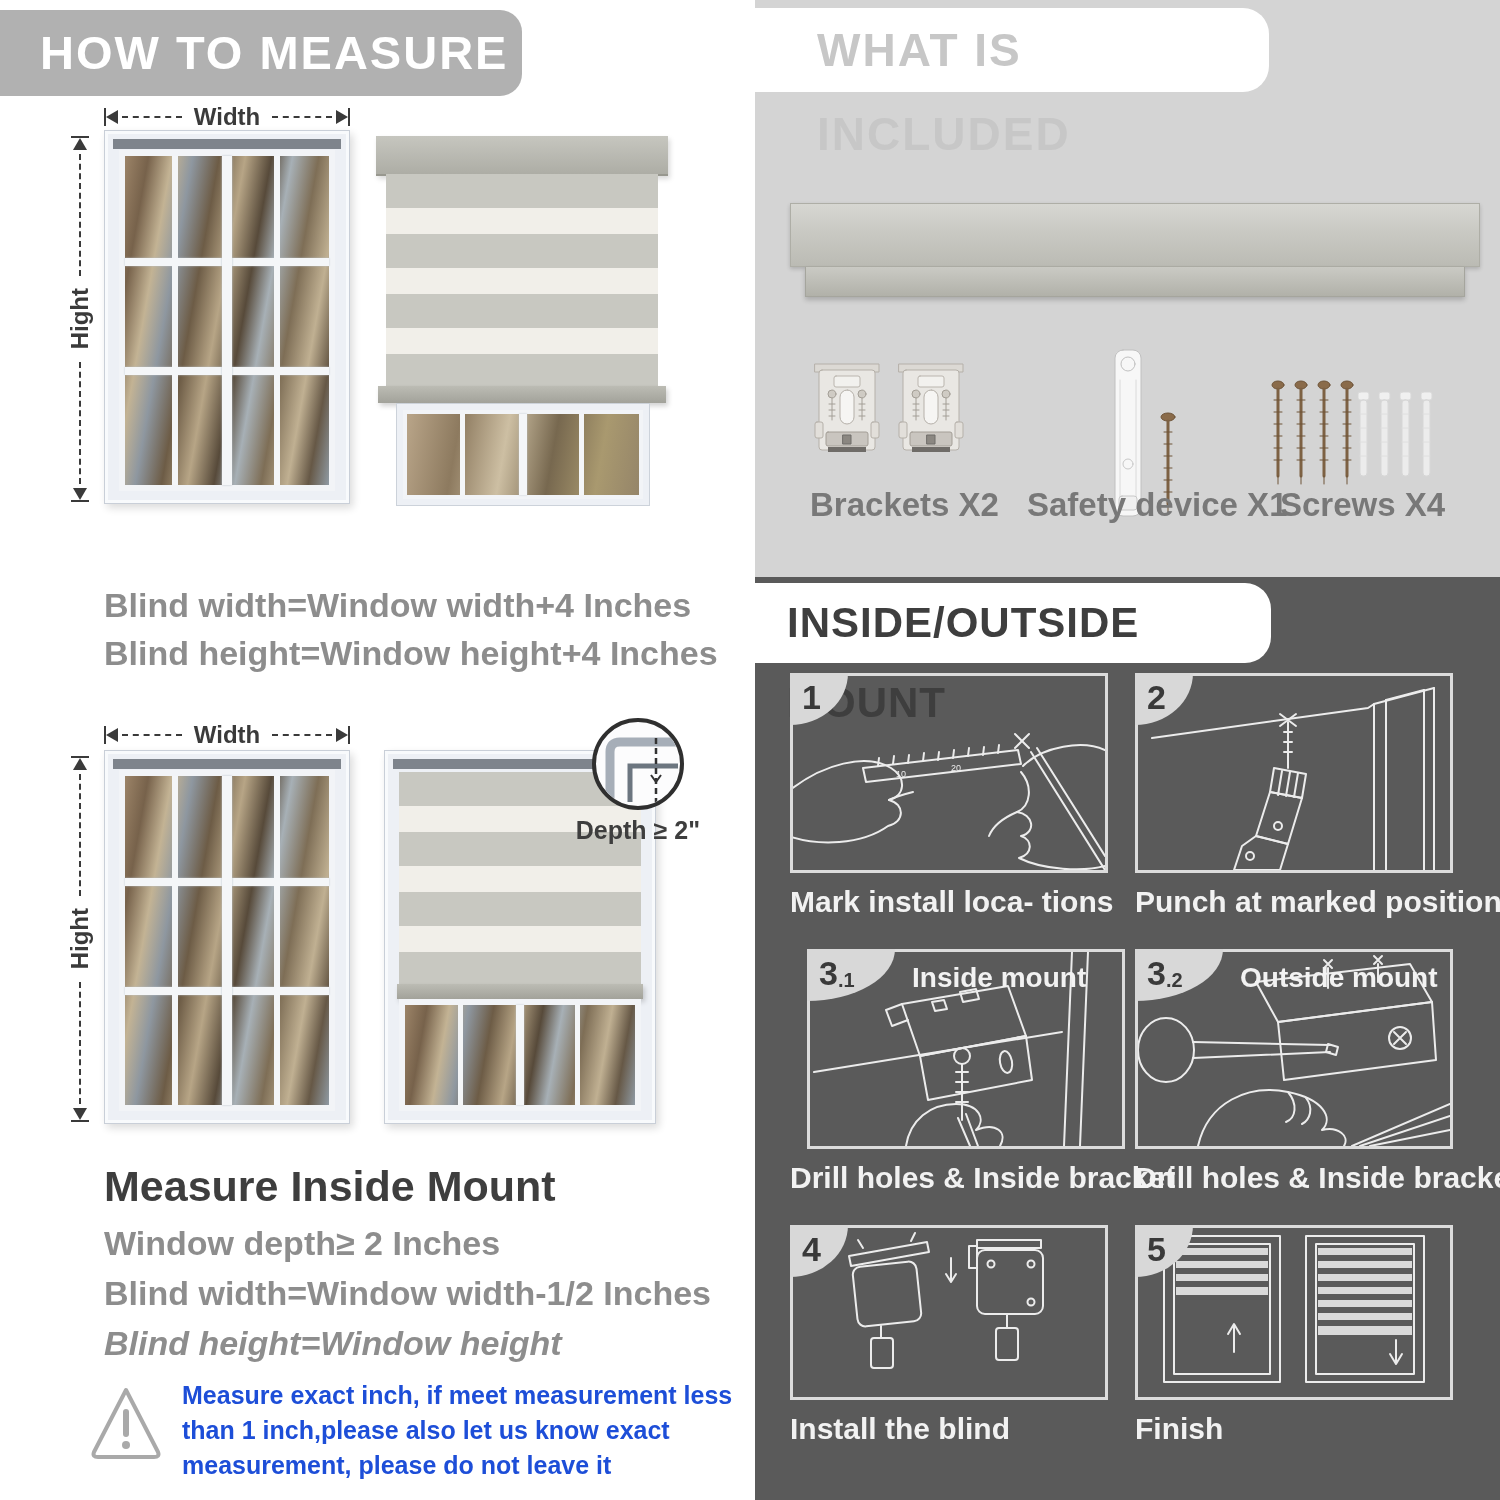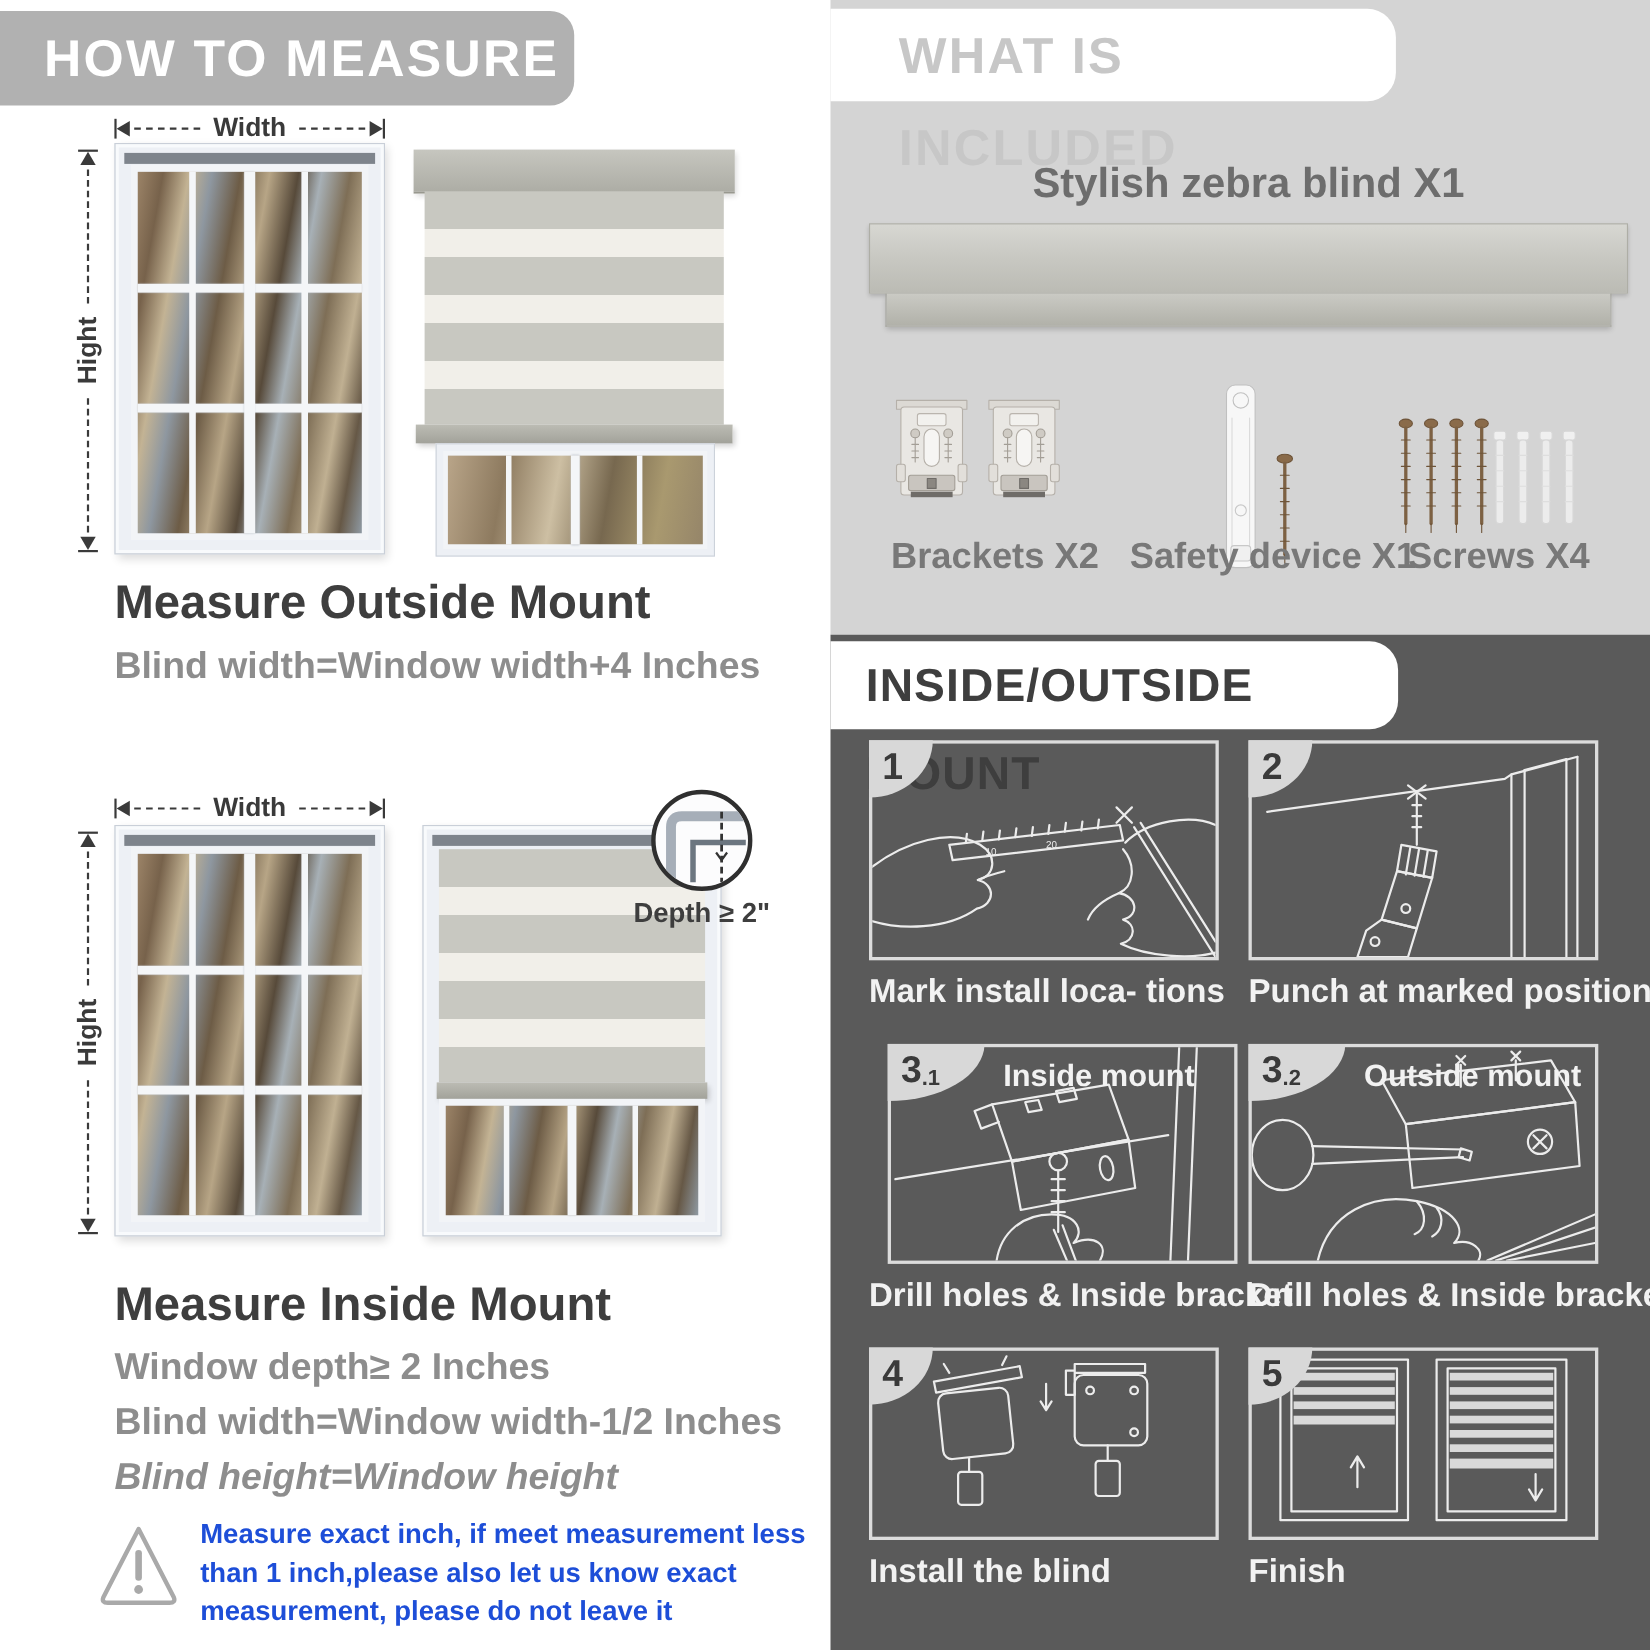--- a/index.html
+++ b/index.html
@@ -134,22 +134,22 @@
     <div class="rail" style="left:378px;top:386px;width:288px;height:17px;"></div>
     <div class="subwin" style="left:396px;top:403px;width:252px;height:101px;">
       <div class="glass2">
         <div class="mull" style="width:8px;margin-left:-4px;"></div>
         <div class="mv" style="left:23%;width:5px;"></div>
         <div class="mv" style="left:74%;width:5px;"></div>
       </div>
     </div>
   </div>
 
-  <div class="section-title" style="left:104px;top:524px;">Measure Outside Mount</div>
   <div class="formula" style="left:104px;top:586px;">Blind width=Window width+4 Inches</div>
+  <div class="formula" style="left:104px;top:634px;">Blind height=Window height+4 Inches</div>
 
   <div class="harrow" style="left:104px;top:726px;width:246px;">
     <span class="bar"></span>
     <span class="tri-l"></span>
     <span class="dash"></span>
     <span class="lbl">Width</span>
     <span class="dash"></span>
     <span class="tri-r"></span>
     <span class="bar"></span>
   </div>
@@ -209,21 +209,20 @@
     <circle cx="38" cy="63" r="4" fill="#a9a9a9"></circle>
   </svg>
   <div class="warn-text" style="left:182px;top:1378px;">
     <div>Measure exact inch, if meet measurement less</div>
     <div>than 1 inch,please also let us know exact</div>
     <div>measurement, please do not leave it</div>
   </div>
 
   <div class="sec-top">
     <div class="hdr-badge-right">WHAT IS INCLUDED</div>
-    <div class="blind-label">Stylish zebra blind X1</div>
     <div class="blind-bar"></div>
     <div class="blind-rail"></div>
 
     <div class="abs" style="left:58px;top:360px;display:flex;gap:16px;">
       <svg class="hw" width="68" height="104" viewBox="0 0 68 104">
         <rect x="2" y="4" width="64" height="8" fill="#dcd9d4" stroke="#b5b0a9"></rect>
         <rect x="6" y="10" width="56" height="80" rx="3" fill="#e9e7e3" stroke="#b5b0a9"></rect>
         <rect x="21" y="16" width="26" height="11" rx="2" fill="#f2f1ee" stroke="#bab5ae"></rect>
         <rect x="27" y="30" width="14" height="34" rx="7" fill="#f6f5f3" stroke="#b5b0a9"></rect>
         <circle cx="19" cy="34" r="4" fill="#cfcbc4" stroke="#a39e96"></circle>

